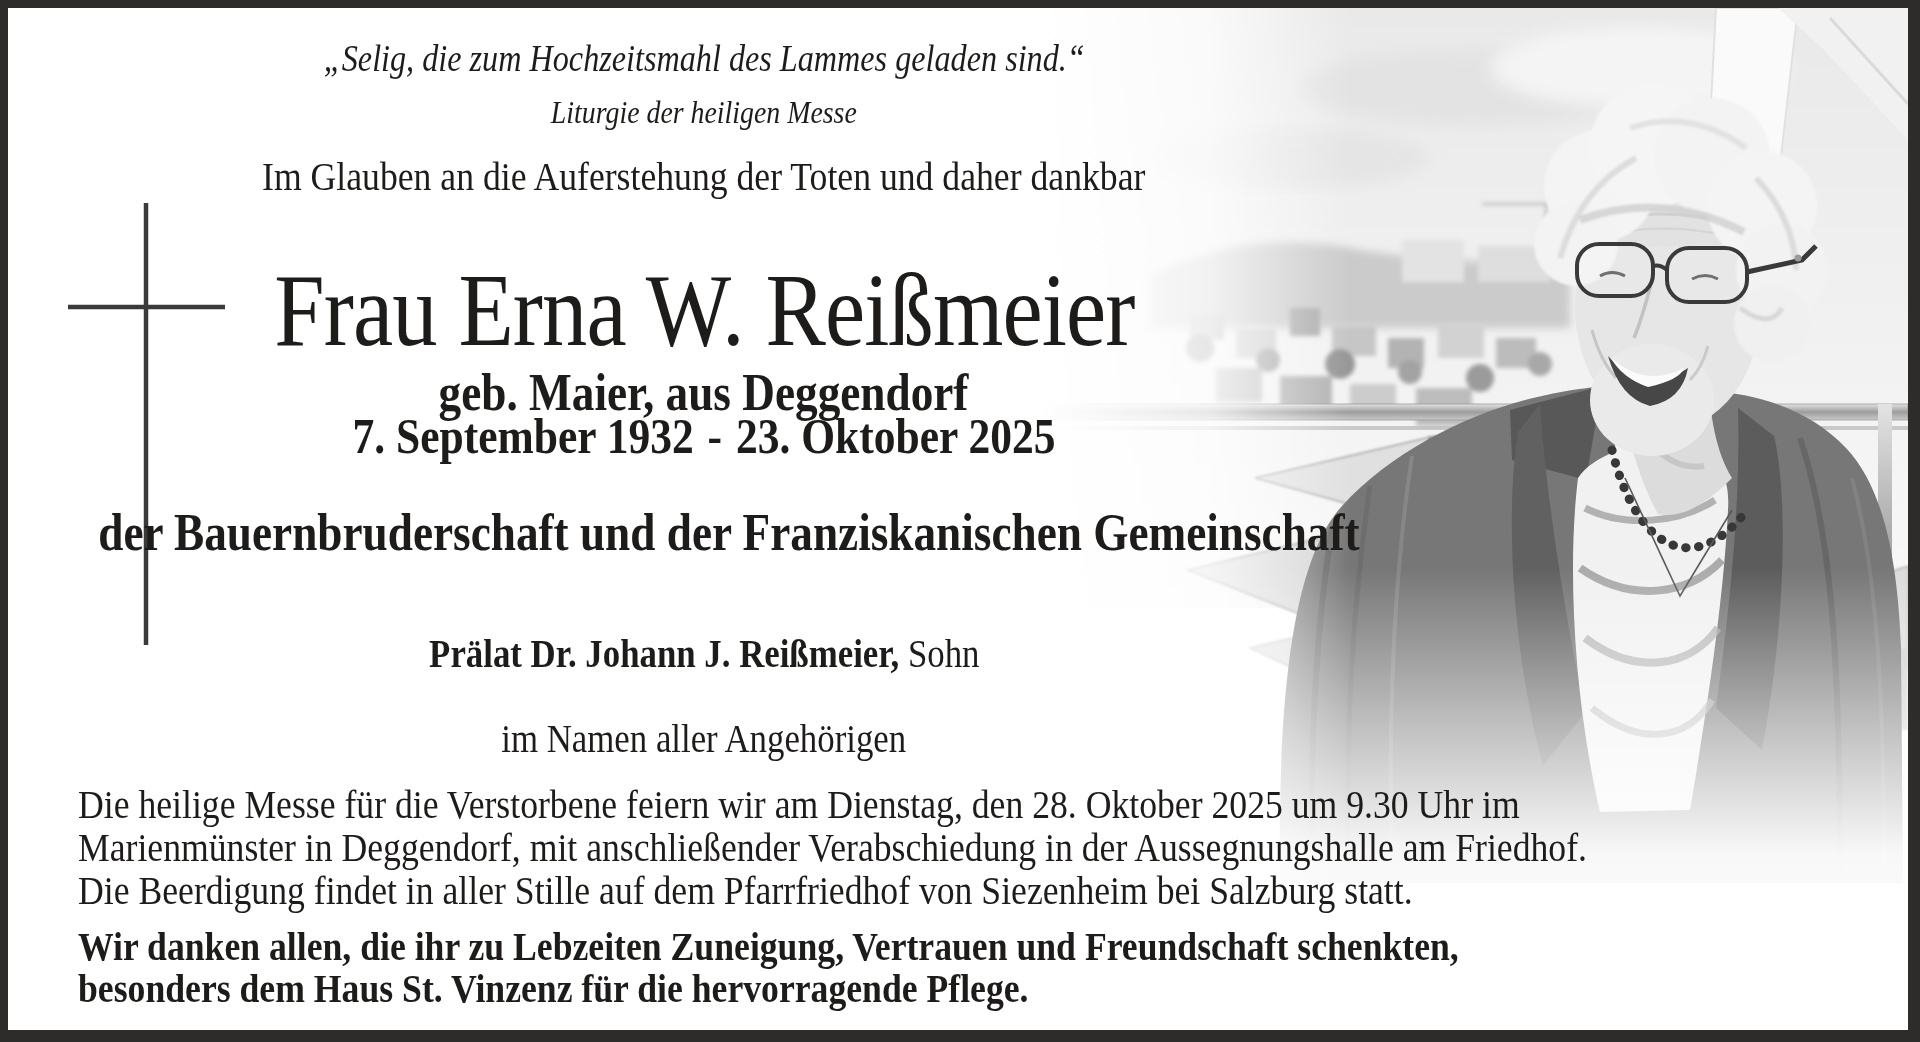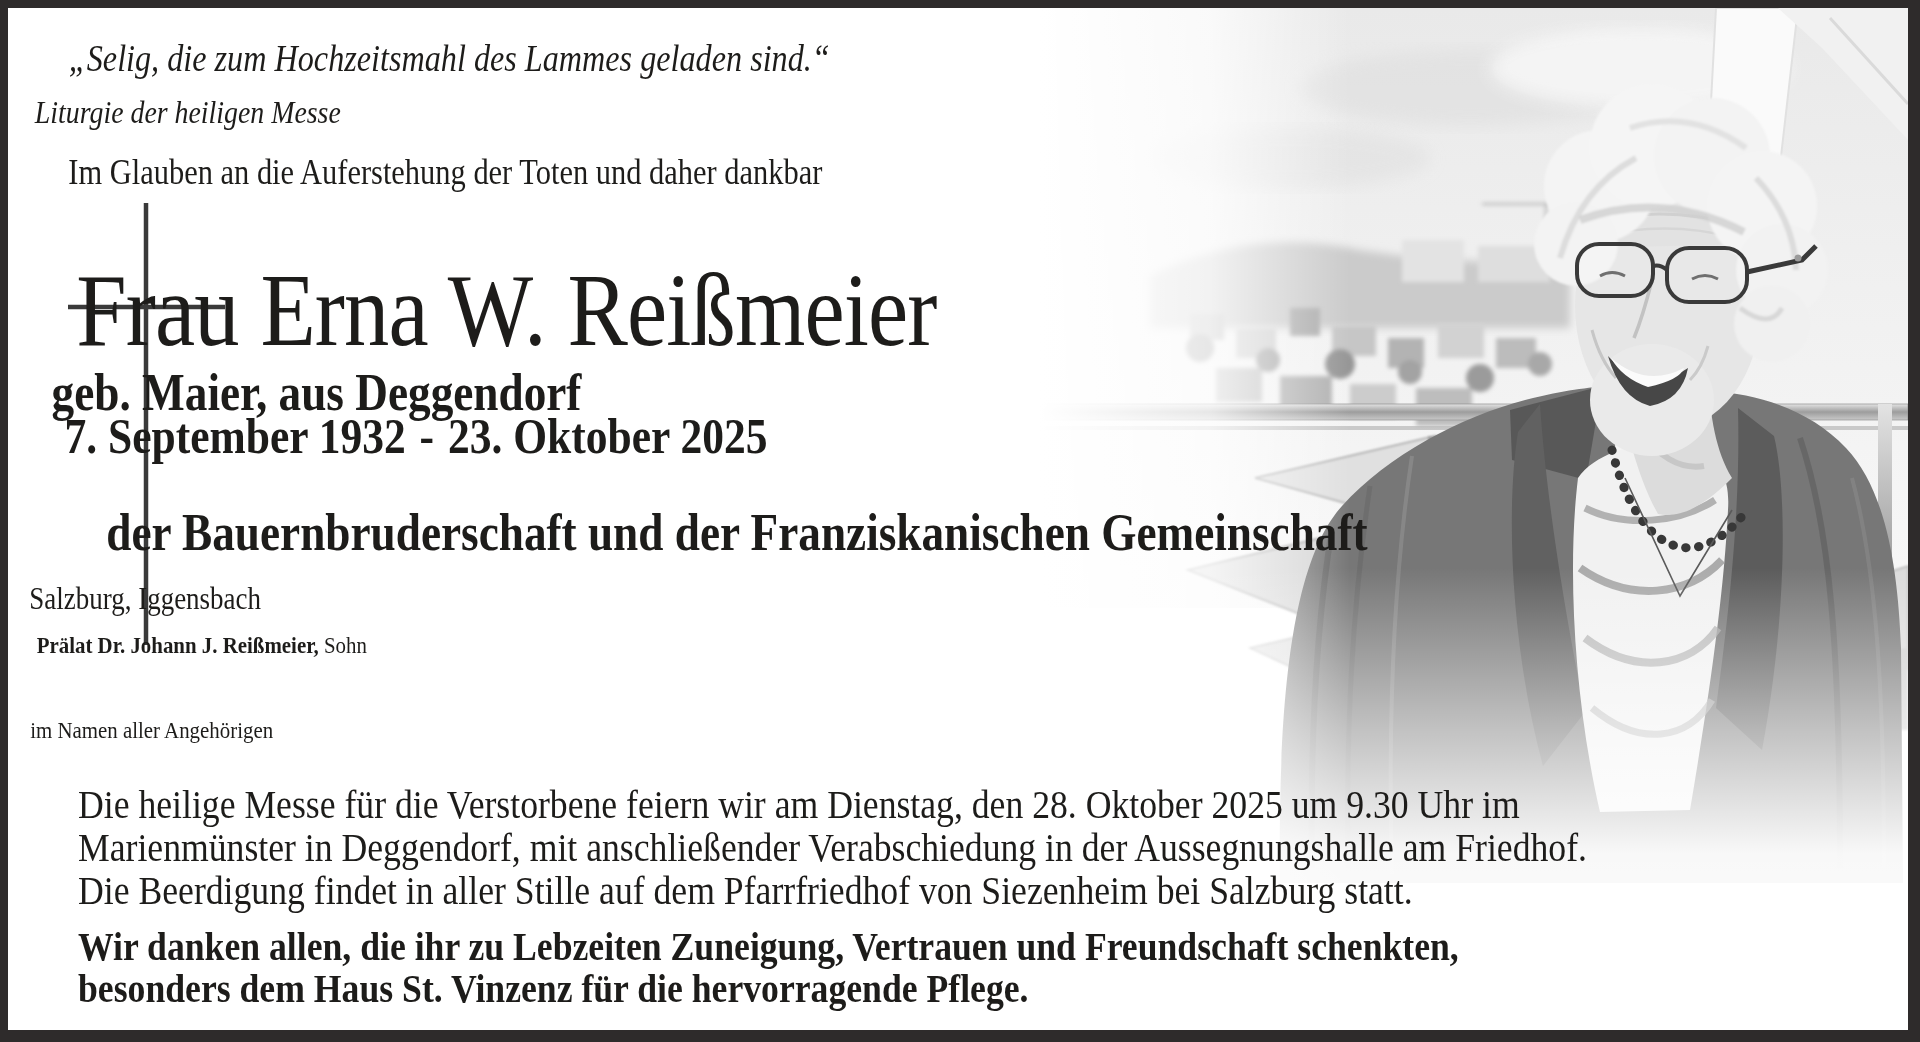--- a/index.html
+++ b/index.html
@@ -8,34 +8,34 @@
   
   .frame{position:absolute;background:#2e2b2b;z-index:6;}
   .frame-top{left:0;top:0;width:1920px;height:8px;}
   .frame-left{left:0;top:0;width:8px;height:1042px;}
   .frame-right{right:0;top:0;width:12px;height:1042px;}
   .frame-bottom{left:0;bottom:0;width:1920px;height:12px;}
   
   .photo{position:absolute;left:1040px;top:8px;z-index:1;}
   .cross{position:absolute;left:58px;top:195px;z-index:2;}
   
-  .line{position:absolute;left:12px;width:1400px;text-align:left;z-index:3;
+  .line{position:absolute;left:4px;width:1400px;text-align:center;z-index:3;
         line-height:1.05;white-space:nowrap;text-decoration:underline;}
   .lline{position:absolute;left:78px;z-index:3;line-height:1.05;white-space:nowrap;}
   .cx{display:inline-block;transform:scaleX(0.87);transform-origin:center;}
   .lline .cx{transform-origin:left center;}
   .italic{font-style:italic;}
   .f-quote{font-size:37px;}
   .f-src{font-size:32px;}
-  .f-intro{font-size:35px;}
+  .f-intro{font-size:41px;}
   .f-name{font-size:104px;letter-spacing:-1px;}
   .f-b40{font-size:52px;font-weight:bold;}
   .f-d42{font-size:50px;font-weight:bold;}
   .f-places{font-size:31px;}
-  .f-m40{font-size:24px;}
+  .f-m40{font-size:40px;}
   .f-p41{font-size:41px;}
   .f-t41{font-size:41px;font-weight:bold;}
   .bold{font-weight:bold;}
   .dash-gap{padding:0 16px;}
 </style>
 </head>
 <body>
 
 <div class="card">
 
@@ -218,21 +218,20 @@
   <div class="line f-name" style="top:255px"><span class="cx">Frau Erna W. Reißmeier</span></div>
 
   <div class="line f-b40" style="top:366px"><span class="cx">geb. Maier, aus Deggendorf</span></div>
 
   <div class="line f-d42" style="top:410px">
     <span class="cx"><span>7. September 1932</span><span class="dash-gap">-</span><span>23. Oktober 2025</span></span>
   </div>
 
   <div class="line f-b40" style="top:506px"><span class="cx">der Bauernbruderschaft und der Franziskanischen Gemeinschaft</span></div>
 
-  <div class="line f-places" style="top:583px"><span class="cx">Salzburg, Iggensbach</span></div>
 
   <div class="line f-m40" style="top:633px">
     <span class="cx"><span class="bold">Prälat Dr. Johann J. Reißmeier,</span> <span>Sohn</span></span>
   </div>
   <div class="line f-m40" style="top:718px"><span class="cx">im Namen aller Angehörigen</span></div>
 
   <div class="lline f-p41" style="top:783px"><span class="cx">Die heilige Messe für die Verstorbene feiern wir am Dienstag, den 28. Oktober 2025 um 9.30 Uhr im</span></div>
   <div class="lline f-p41" style="top:869px"><span class="cx">Die Beerdigung findet in aller Stille auf dem Pfarrfriedhof von Siezenheim bei Salzburg statt.</span></div>
   <div class="lline f-p41" style="top:826px"><span class="cx">Marienmünster in Deggendorf, mit anschließender Verabschiedung in der Aussegnungshalle am Friedhof.</span></div>
 

